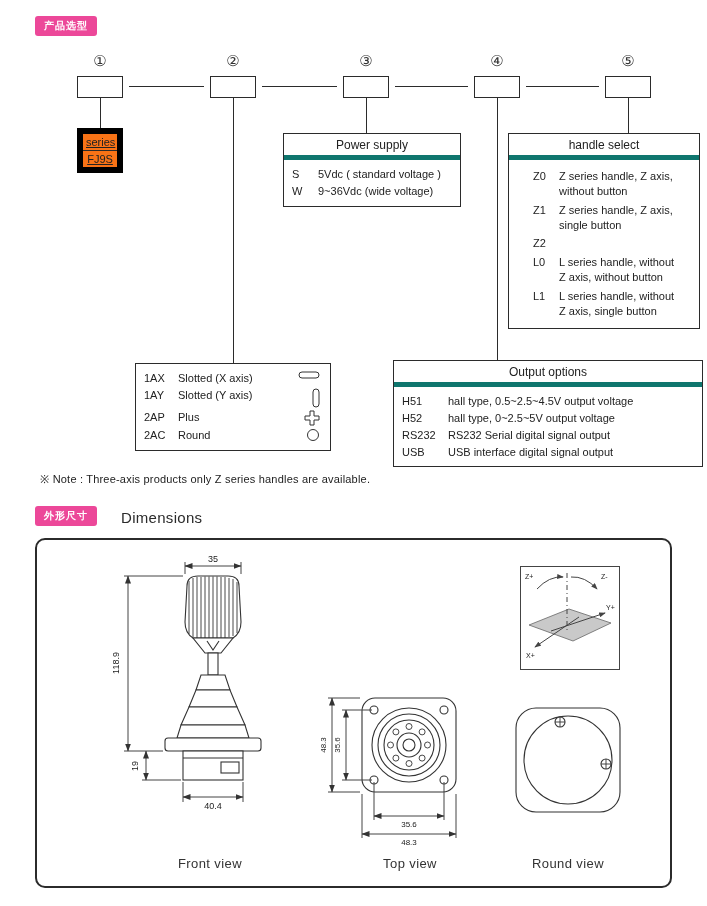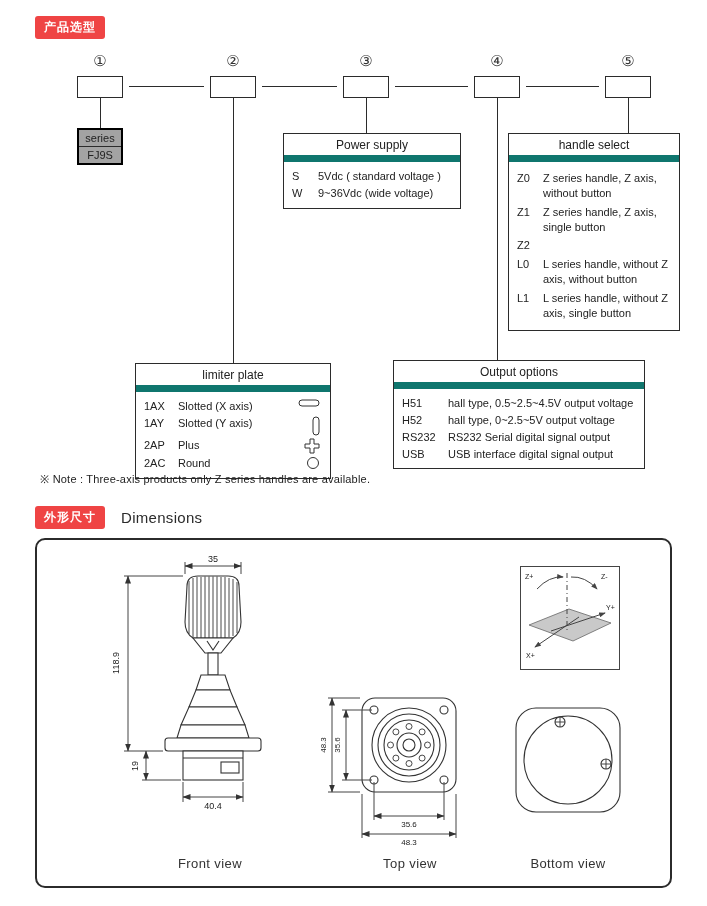--- a/index.html
+++ b/index.html
@@ -1,36 +1,36 @@
 <!DOCTYPE html>
 <html><head>
 <meta charset="utf-8">
 <style>
   * { margin:0; padding:0; box-sizing:border-box; }
   html,body { background:#fff; }
   body { width:707px; height:906px; font-family:"Liberation Sans",sans-serif; color:#1a1a1a; }
   .page { position:relative; width:707px; height:906px; background:#fff; overflow:hidden; }
-  .badge { position:absolute; background:#ef4444; color:#fff; font-size:12px; font-weight:bold;
+  .badge { position:absolute; background:#ec4899; color:#fff; font-size:10px; font-weight:bold;
            padding:3px 9px; border-radius:3px; letter-spacing:1px; }
   .sec-title { position:absolute; font-size:15px; color:#2b2b2b; letter-spacing:.3px; }
   .num { position:absolute; width:46px; text-align:center; font-size:15px; color:#333; }
   .slotbox { position:absolute; width:46px; height:22px; border:1px solid #2b2b2b; background:#fff; }
   .hl { position:absolute; height:1px; background:#2b2b2b; }
   .vl { position:absolute; width:1px; background:#2b2b2b; }
   .panel { position:absolute; border:1px solid #2b2b2b; background:#fff; }
-  .ptitle { font-size:12px; text-align:center; padding:4px 0 3px; border-bottom:7px solid #0f766e; color:#222; }
+  .ptitle { font-size:12px; text-align:center; padding:4px 0 3px; border-bottom:5px solid #0f766e; color:#222; }
   .rows { padding:5px 8px 5px; }
   .row { display:flex; align-items:flex-start; font-size:11px; line-height:1.35; margin:2px 0; color:#222; }
-  .row.tall { margin:4px 0; }
+  .row.tall { margin:4px 16px; }
   .code { flex:none; }
   .w26 { width:26px; } .w34 { width:34px; } .w46 { width:46px; }
   .desc { flex:1; }
   .icon { flex:none; margin-left:auto; margin-right:2px; display:flex; align-items:center; }
-  .series-table { position:absolute; width:46px; border:2px solid #000000; background:#a3a3a3;
-                  text-align:center; font-size:11px; color:#222; }
+  .series-table { position:absolute; width:46px; border:6px solid #000000; background:#f97316;
+                  text-align:center; font-size:11px; color:#222;text-decoration:underline; }
   .series-table .cell { padding:2px 3px; }
   .series-table .cell + .cell { border-top:1px solid #2b2b2b; }
   .note { position:absolute; font-size:11px; color:#222; letter-spacing:.2px; }
   .dims-wrap { position:absolute; left:35px; top:538px; width:637px; height:350px;
                border:2px solid #2b2b2b; border-radius:10px; background:#fff; }
   .view-label { position:absolute; width:120px; text-align:center; font-size:13px; color:#333; letter-spacing:.4px; }
   .axis-box { position:absolute; left:520px; top:566px; width:100px; height:104px; border:1px solid #444; background:#fff; }
   svg.draw { position:absolute; overflow:visible; }
   svg text { font-family:"Liberation Sans",sans-serif; fill:#222; }
 </style>
@@ -76,21 +76,21 @@
         <span class="code w26">S</span>
         <span class="desc">5Vdc ( standard voltage )</span>
       </div>
       <div class="row">
         <span class="code w26">W</span>
         <span class="desc">9~36Vdc (wide voltage)</span>
       </div>
     </div>
   </div>
 
-  <div class="panel" style="left:508px;top:133px;width:172px;">
+  <div class="panel" style="left:508px;top:133px;width:192px;">
     <div class="ptitle">handle select</div>
     <div class="rows">
       <div class="row tall">
         <span class="code w26">Z0</span>
         <span class="desc">Z series handle, Z axis, without button</span>
       </div>
       <div class="row tall">
         <span class="code w26">Z1</span>
         <span class="desc">Z series handle, Z axis, single button</span>
       </div>
@@ -102,21 +102,20 @@
         <span class="desc">L series handle, without Z axis, without button</span>
       </div>
       <div class="row tall">
         <span class="code w26">L1</span>
         <span class="desc">L series handle, without Z axis, single button</span>
       </div>
     </div>
   </div>
 
   <div class="panel" style="left:135px;top:363px;width:196px;">
-    <div class="ptitle">limiter plate</div>
     <div class="rows">
       <div class="row">
         <span class="code w34">1AX</span>
         <span class="desc">Slotted (X axis)</span>
         <span class="icon">
           <svg width="22" height="8" viewBox="0 0 22 8">
               <rect x="1" y="1" width="20" height="6" rx="3" fill="none" stroke="#333"></rect>
             </svg>
         </span>
       </div>
@@ -143,21 +142,21 @@
         <span class="desc">Round</span>
         <span class="icon">
           <svg width="14" height="14" viewBox="0 0 14 14">
               <circle cx="7" cy="7" r="5.5" fill="none" stroke="#333"></circle>
             </svg>
         </span>
       </div>
     </div>
   </div>
 
-  <div class="panel" style="left:393px;top:360px;width:252px;">
+  <div class="panel" style="left:393px;top:360px;width:310px;">
     <div class="ptitle">Output options</div>
     <div class="rows">
       <div class="row">
         <span class="code w46">H51</span>
         <span class="desc">hall type, 0.5~2.5~4.5V output voltage</span>
       </div>
       <div class="row">
         <span class="code w46">H52</span>
         <span class="desc">hall type, 0~2.5~5V output voltage</span>
       </div>
@@ -282,15 +281,15 @@
       </g>
       <text x="4" y="12" font-size="7">Z+</text>
       <text x="80" y="12" font-size="7">Z-</text>
       <text x="85" y="43" font-size="7">Y+</text>
       <text x="5" y="91" font-size="7">X+</text>
     </svg>
   </div>
 
   <div class="view-label" style="left:150px;top:856px;">Front view</div>
   <div class="view-label" style="left:350px;top:856px;text-align:center;">Top view</div>
-  <div class="view-label" style="left:508px;top:856px;">Bottom view</div>
+  <div class="view-label" style="left:508px;top:856px;">Round view</div>
 
 </div>
 
 </body></html>

